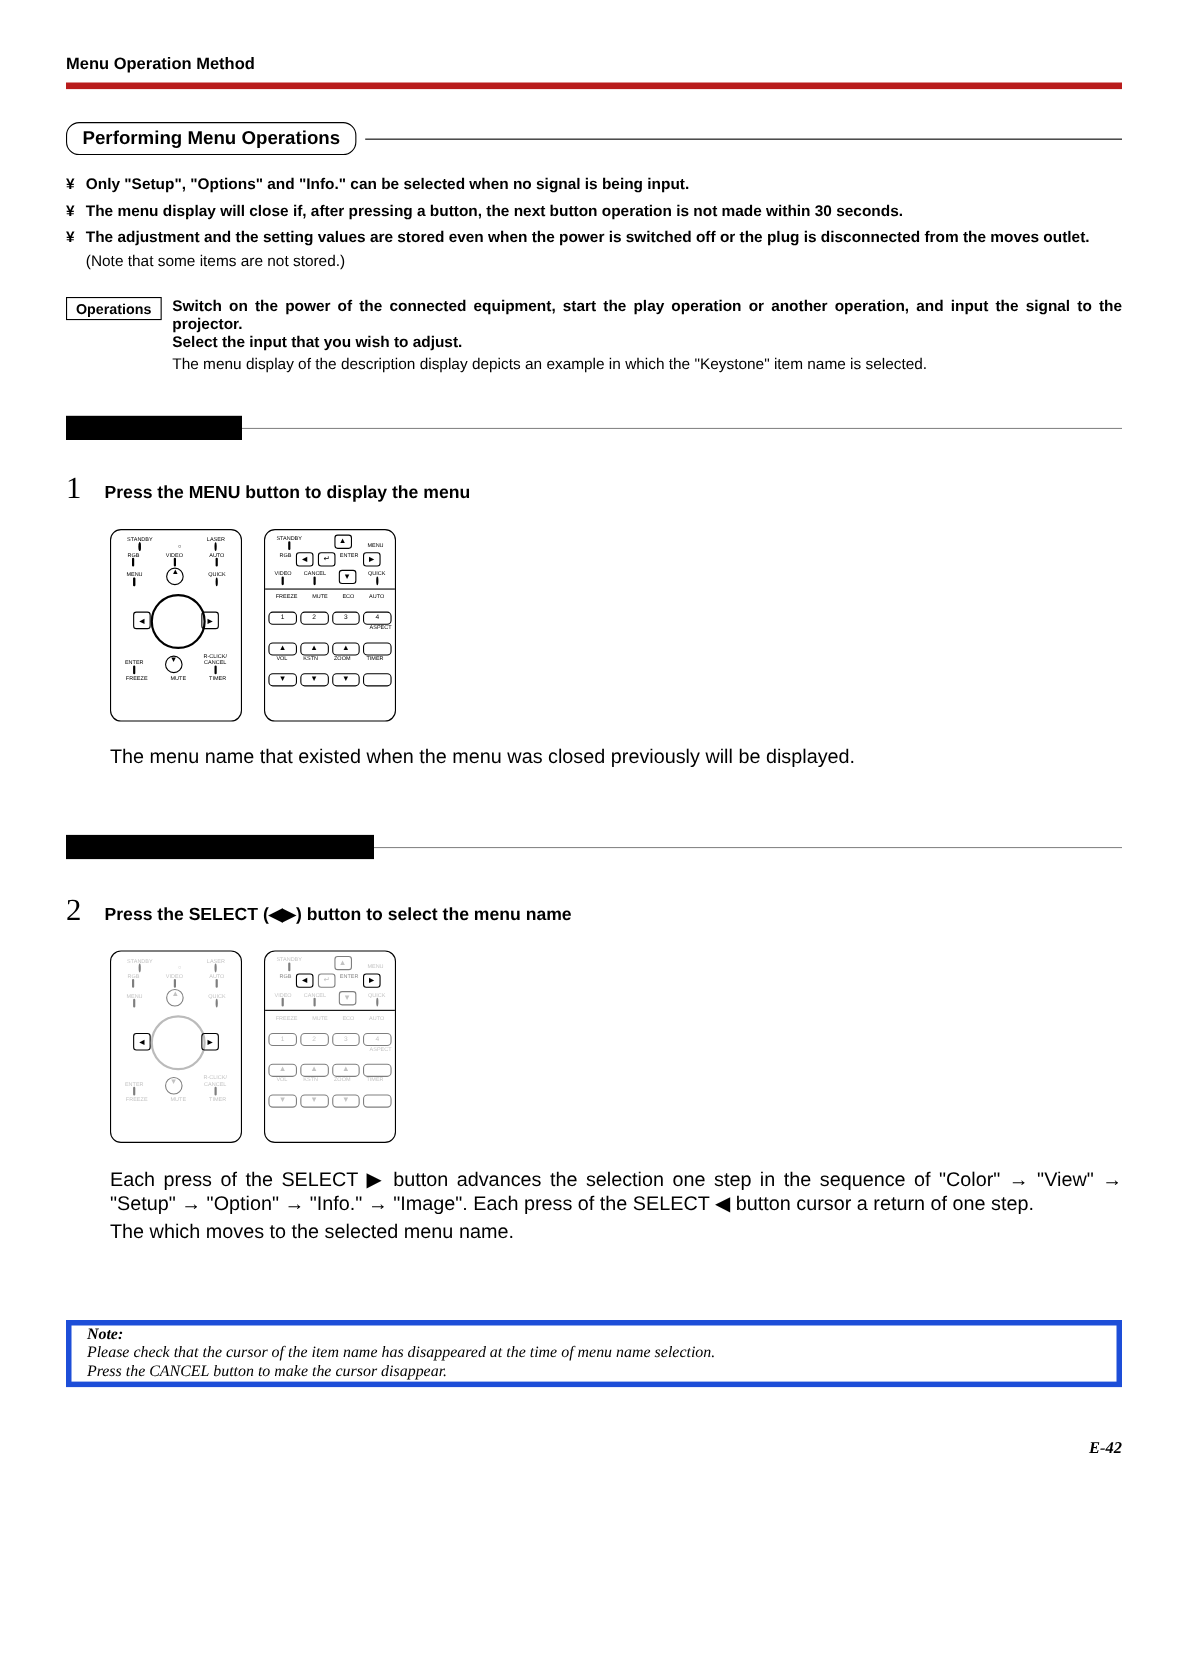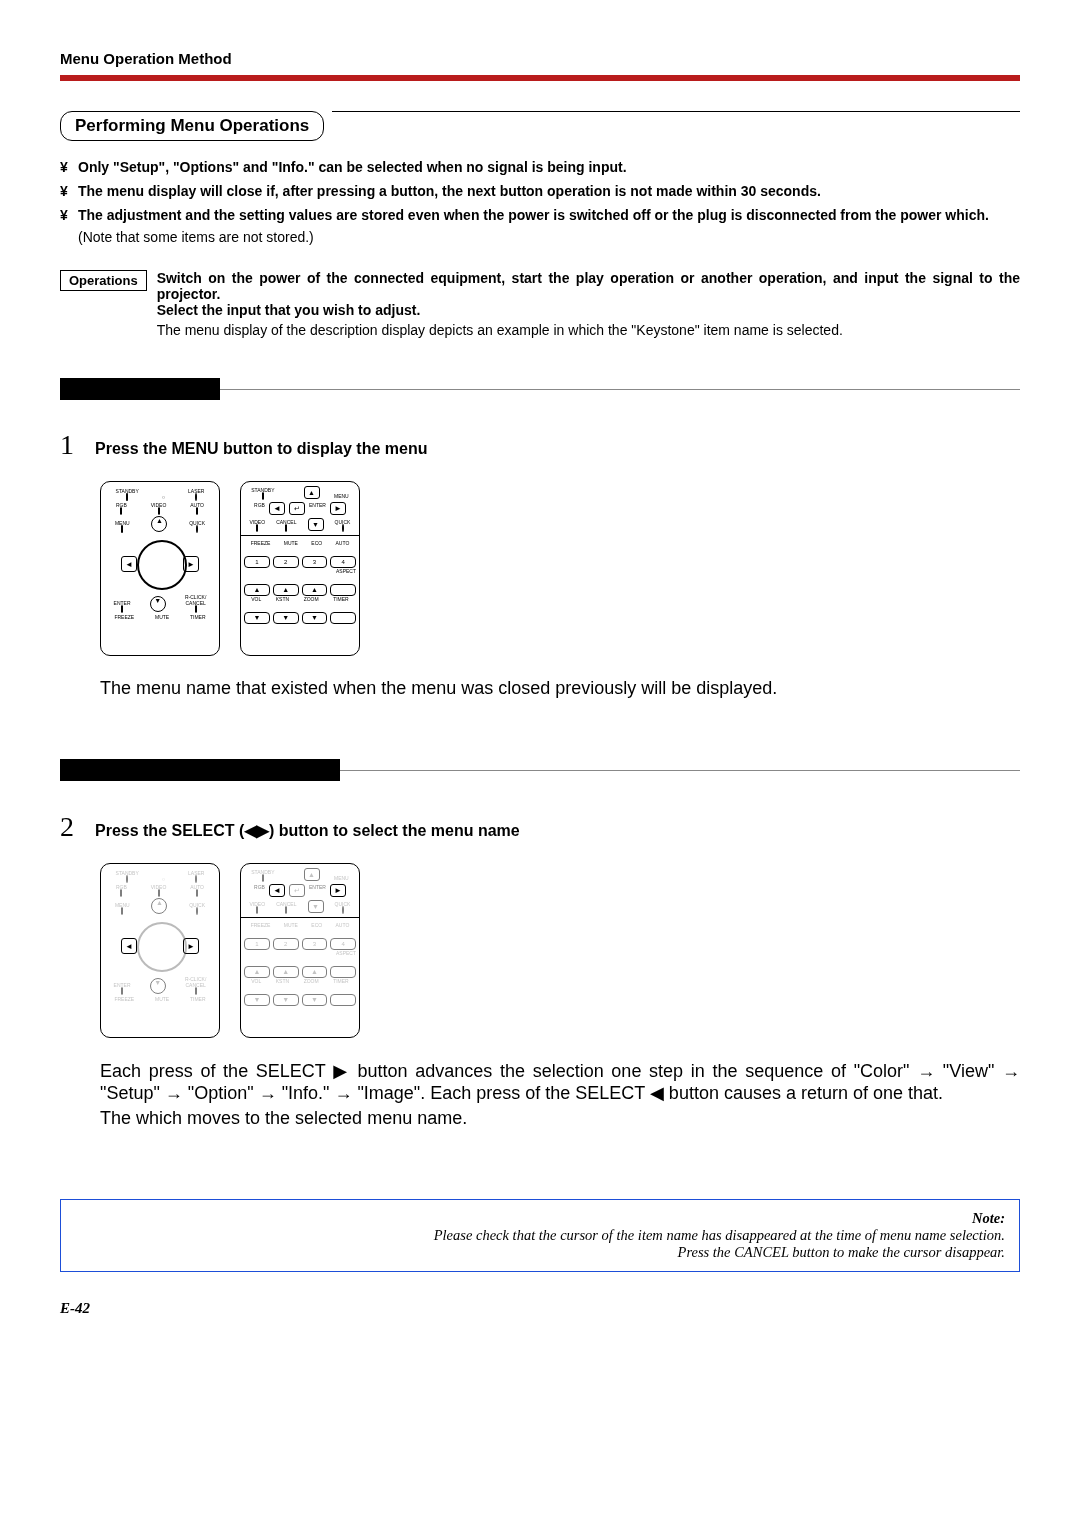--- a/index.html
+++ b/index.html
@@ -13,21 +13,21 @@
   }
   .page-header {
     font-weight: bold;
     font-size: 15px;
     border-bottom: 6px solid #b91c1c;
     padding-bottom: 8px;
     margin-bottom: 30px;
   }
   .section-title-wrap {
     display: flex;
-    align-items: flex-start;
+    align-items: center;
     margin-bottom: 18px;
   }
   .section-title {
     border: 1px solid #000;
     border-radius: 12px;
     padding: 4px 14px;
     font-weight: bold;
     font-size: 17px;
     display: inline-block;
   }
@@ -152,53 +152,52 @@
   .remote.r2 .grid {
     display:grid; grid-template-columns:repeat(4,1fr); gap:3px; margin-top:10px;
   }
   .remote.r2 .cell{border:1px solid #000;border-radius:4px;height:10px;font-size:6px;line-height:10px;}
   .remote.r2 .arrowrow{display:flex;justify-content:center;gap:4px;margin:3px 0;}
   .remote.r2 .ab{border:1px solid #000;border-radius:3px;width:14px;height:11px;font-size:7px;line-height:11px;}
   .remote .sep{border-top:1px solid #000;margin:4px -3px;}
   .body-text { margin-left: 40px; font-size:18px; }
   .body-text p { margin:0 0 4px 0; text-align:justify;}
   .note-box {
-    border: 1px solid #1d4ed8;
-    padding: 10px 14px;
+    border: 5px solid #1d4ed8;
+    padding: 0 14px;
     margin-top: 70px;
     font-style: italic;
     font-family: "Times New Roman", serif;
     font-size: 14.5px;
-    text-align: right;
   }
   .note-box .nh { font-weight: bold; }
   .page-num {
-    text-align: left;
+    text-align: right;
     font-weight: bold;
     font-style: italic;
     font-family: "Times New Roman", serif;
-    margin-top: 28px;
+    margin-top: 48px;
     font-size: 15px;
   }
 </style>
 </head>
 <body>
 
 <div class="page-header">Menu Operation Method</div>
 
 <div class="section-title-wrap">
   <span class="section-title">Performing Menu Operations</span>
   <span class="section-rule"></span>
 </div>
 
 <ul class="bullets">
   <li>Only "Setup", "Options" and "Info." can be selected when no signal is being input.</li>
   <li>The menu display will close if, after pressing a button, the next button operation is not made within 30 seconds.</li>
   <li>
-    <span>The adjustment and the setting values are stored even when the power is switched off or the plug is disconnected from the power which.</span>
+    <span>The adjustment and the setting values are stored even when the power is switched off or the plug is disconnected from the moves outlet.</span>
     <div class="sub-indent" style="margin-left:0;margin-top:6px;">(Note that some items are not stored.)</div>
   </li>
 </ul>
 
 <div class="prep-row">
   <div class="prep-label">Operations</div>
   <div class="prep-text">
     <div class="b">Switch on the power of the connected equipment, start the play operation or another operation, and input the signal to the projector.</div>
     <div class="b">Select the input that you wish to adjust.</div>
     <div class="r">The menu display of the description display depicts an example in which the "Keystone" item name is selected.</div>
@@ -406,21 +405,21 @@
         <span class="cell tri-d"></span>
             <span class="cell tri-d"></span>
             <span class="cell tri-d"></span>
             <span class="cell"></span>
       </div>
       </div>
     </div>
   </div>
 
   <div class="body-text">
-    <p>Each press of the SELECT ▶ button advances the selection one step in the sequence of "Color" → "View" → "Setup" → "Option" → "Info." → "Image". Each press of the SELECT ◀ button causes a return of one that.</p>
+    <p>Each press of the SELECT ▶ button advances the selection one step in the sequence of "Color" → "View" → "Setup" → "Option" → "Info." → "Image". Each press of the SELECT ◀ button cursor a return of one step.</p>
     <p>The which moves to the selected menu name.</p>
   </div>
 </div>
 
 <div class="note-box">
   <div class="nh">Note:</div>
   <div>Please check that the cursor of the item name has disappeared at the time of menu name selection.</div>
   <div>Press the CANCEL button to make the cursor disappear.</div>
 </div>
 

